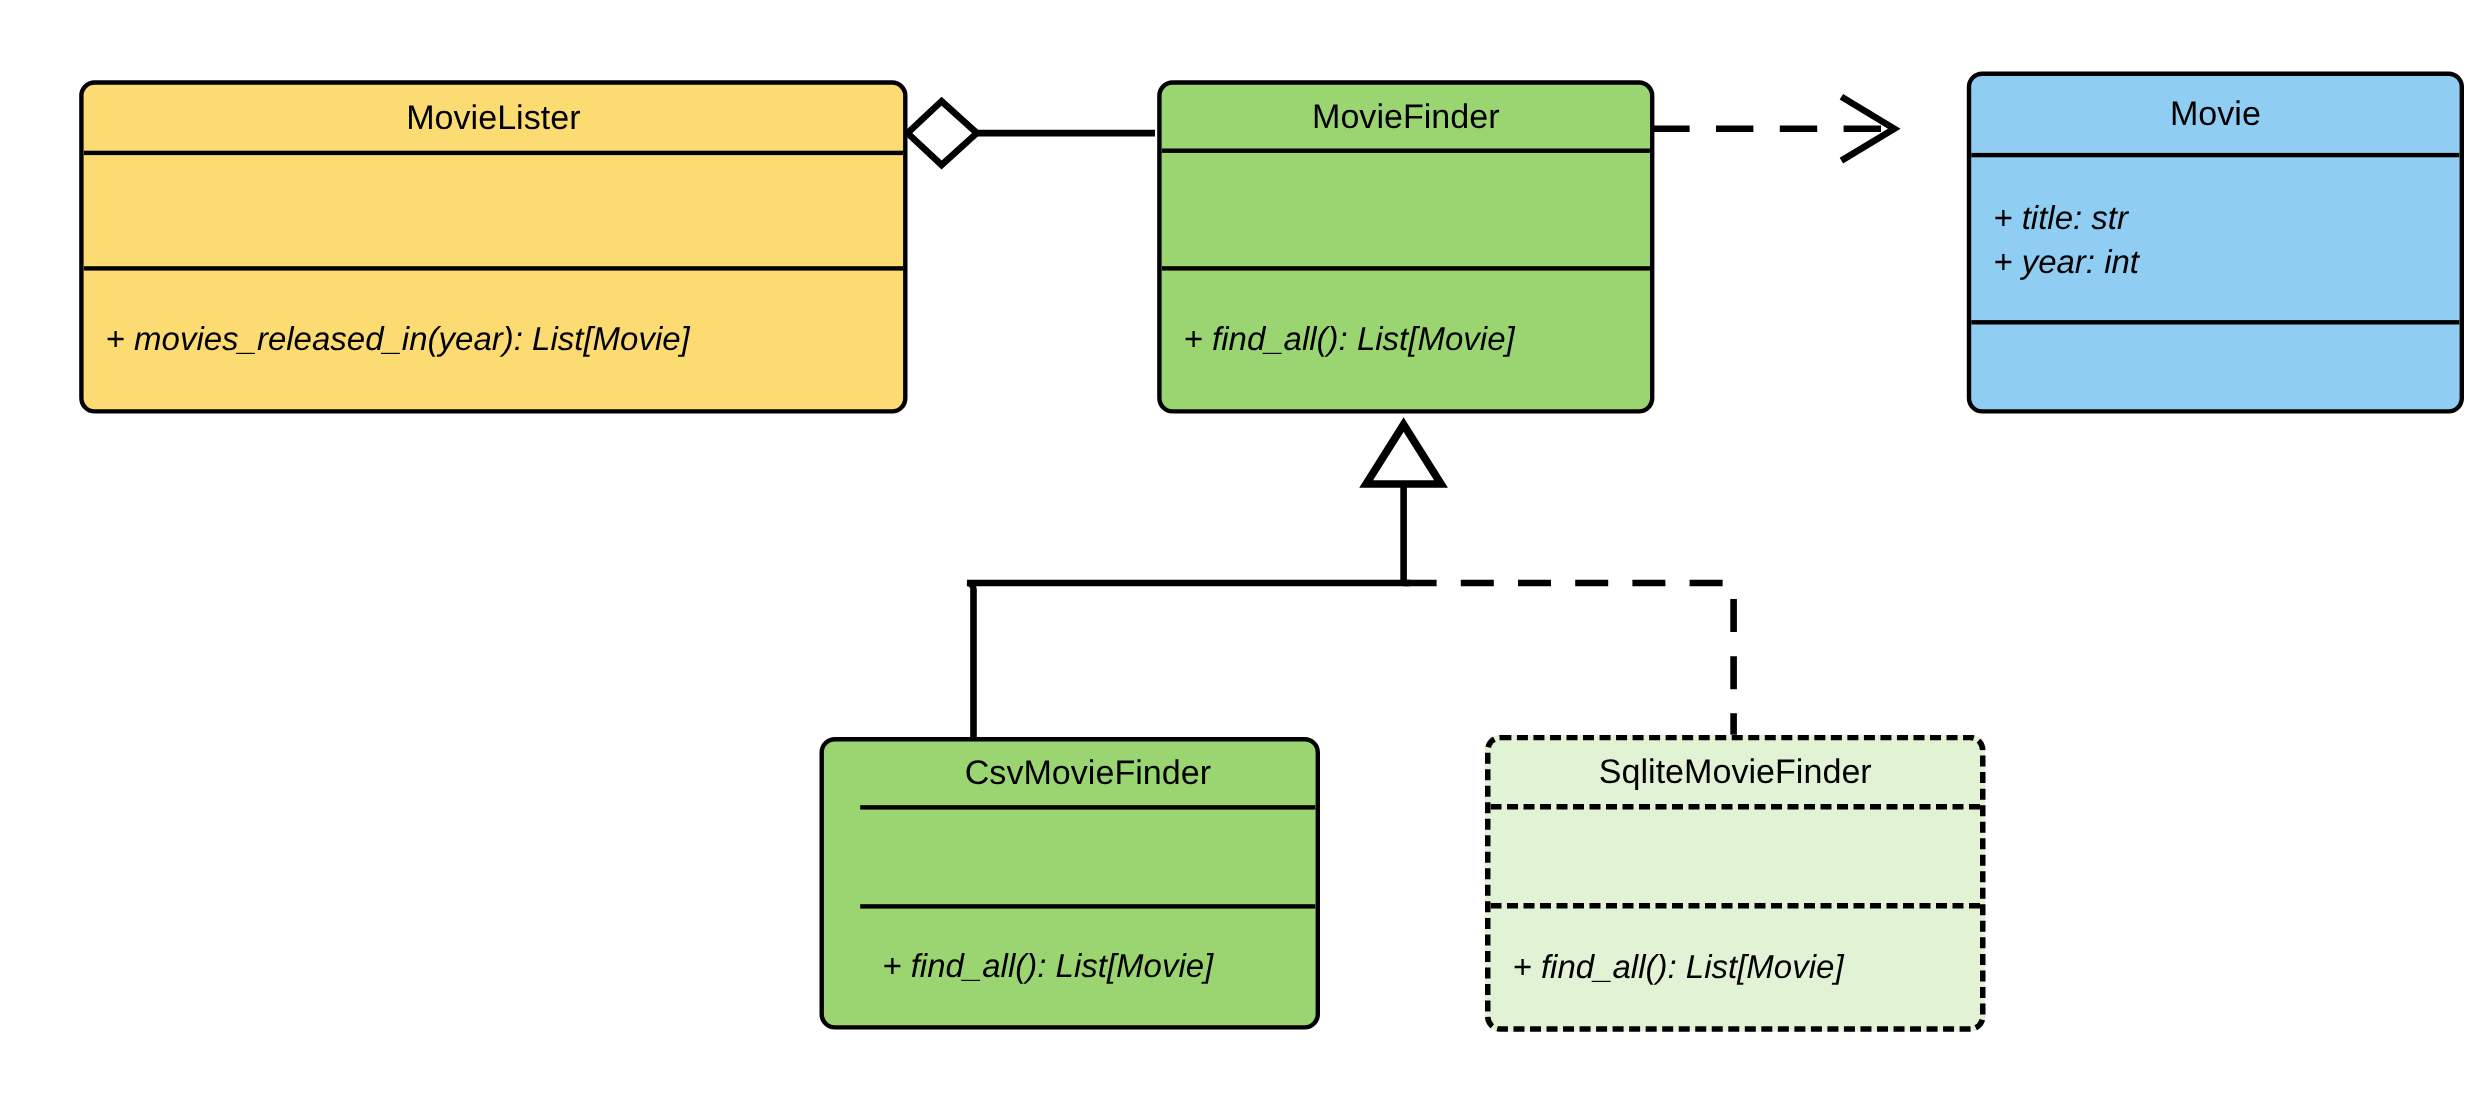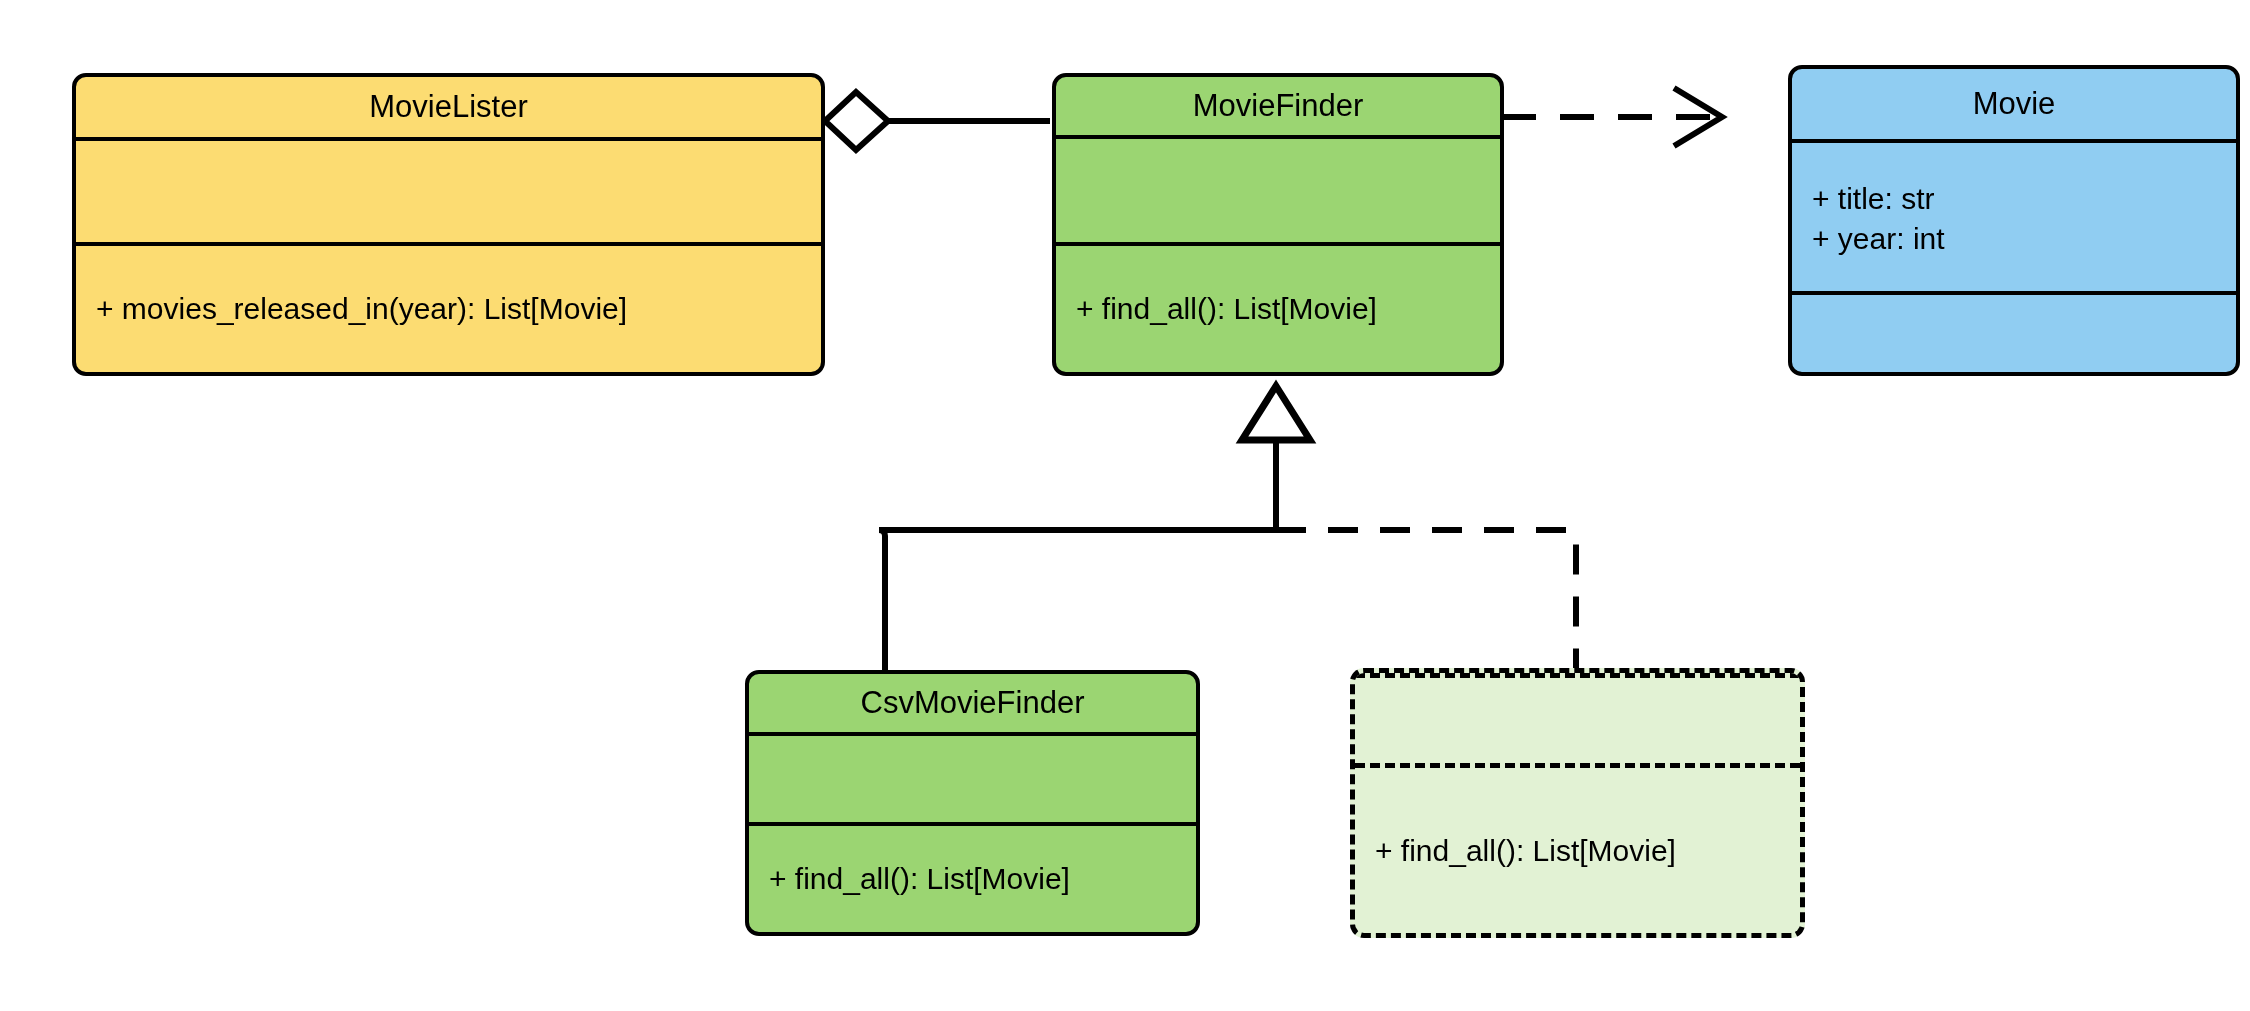--- a/index.html
+++ b/index.html
@@ -48,20 +48,21 @@
     display: flex;
     flex-direction: column;
     justify-content: center;
   }
   .compartment.name {
     align-items: center;
     justify-content: center;
   }
   .compartment.divided {
     border-top: 4px solid #000000;
+    font-style: italic;
   }
   .uml-class.dashed .compartment.divided {
     border-top: 5px dashed #000000;
   }
 
   .class-title {
     font-size: 31px;
     color: #000000;
     line-height: 1.1;
     white-space: nowrap;
@@ -83,21 +84,21 @@
   #class-moviefinder  { left: 1052px; top: 73px;  width: 452px;  height: 303px; background: #9BD572; }
   #class-moviefinder .compartment.name     { height: 58px; }
   #class-moviefinder .compartment.attrs    { height: 107px; }
   #class-moviefinder .compartment.methods  { flex: 1 1 auto; }
 
   #class-movie        { left: 1788px; top: 65px;  width: 452px;  height: 311px; background: #90CDF2; }
   #class-movie .compartment.name    { height: 70px; }
   #class-movie .compartment.attrs   { height: 152px; padding-top: 4px; }
   #class-movie .compartment.methods { flex: 1 1 auto; }
 
-  #class-csvmoviefinder { left: 745px; top: 670px; width: 455px; height: 266px; background: #9BD572; }
+  #class-csvmoviefinder { left: 745px; top: 670px; width: 455px; height: 266px; background: #9BD572; padding-left: 33px; }
   #class-csvmoviefinder .compartment.name    { height: 58px; }
   #class-csvmoviefinder .compartment.attrs   { height: 90px; }
   #class-csvmoviefinder .compartment.methods { flex: 1 1 auto; }
 
   #class-sqlitemoviefinder { left: 1350px; top: 668px; width: 455px; height: 270px; background: #E2F2D4; }
   #class-sqlitemoviefinder .compartment.name    { height: 58px; }
   #class-sqlitemoviefinder .compartment.attrs   { height: 90px; }
   #class-sqlitemoviefinder .compartment.methods { flex: 1 1 auto; }
 </style>
 </head>
@@ -169,19 +170,22 @@
     <div class="compartment name">
       <div class="class-title">CsvMovieFinder</div>
     </div>
     <div class="compartment attrs divided"></div>
     <div class="compartment methods divided">
       <div class="member">+ find_all(): List[Movie]</div>
     </div>
   </div>
 
   <div class="uml-class dashed" id="class-sqlitemoviefinder">
+    <div class="compartment name">
+      <div class="class-title">SqliteMovieFinder</div>
+    </div>
     <div class="compartment attrs divided"></div>
     <div class="compartment methods divided">
       <div class="member">+ find_all(): List[Movie]</div>
     </div>
   </div>
 
 </div>
 
 </body></html>

